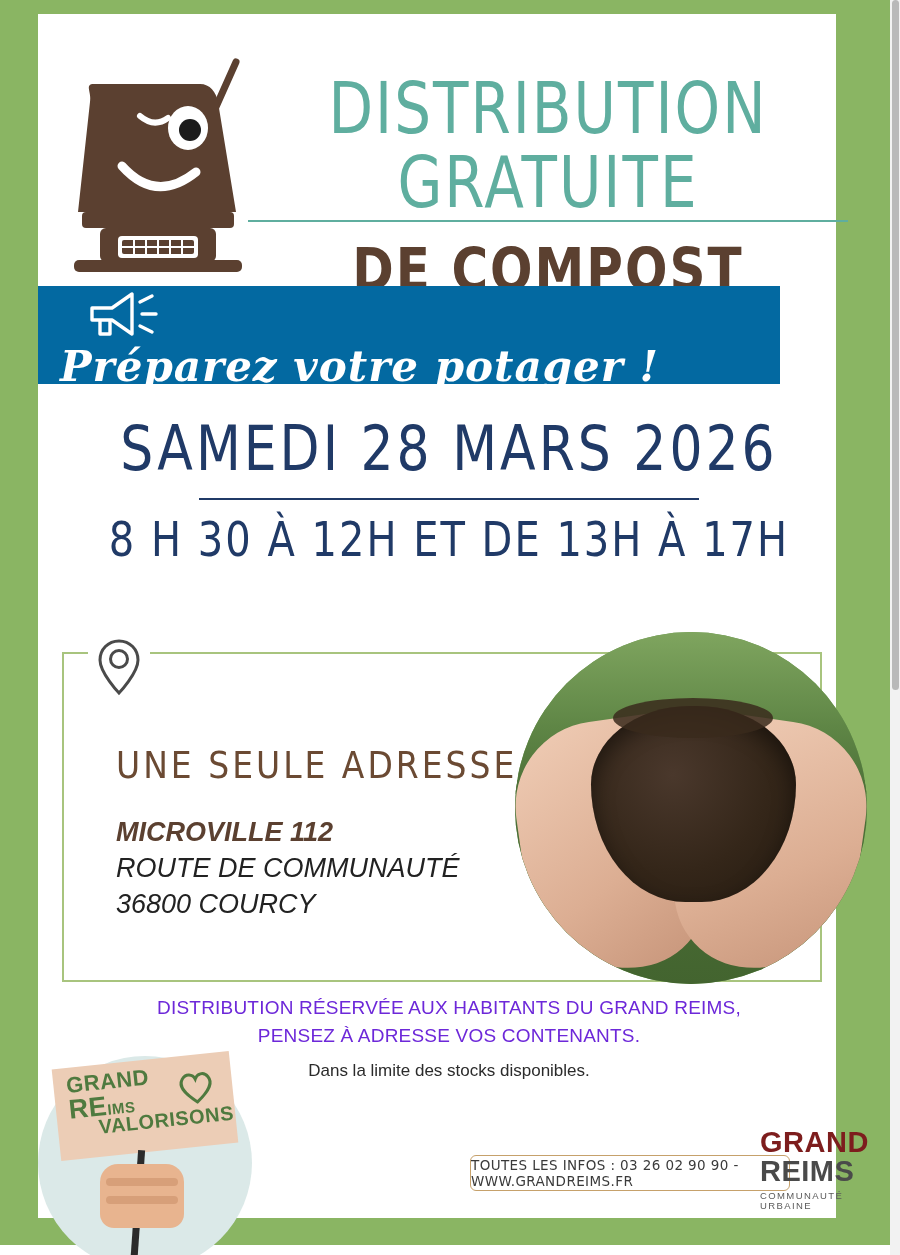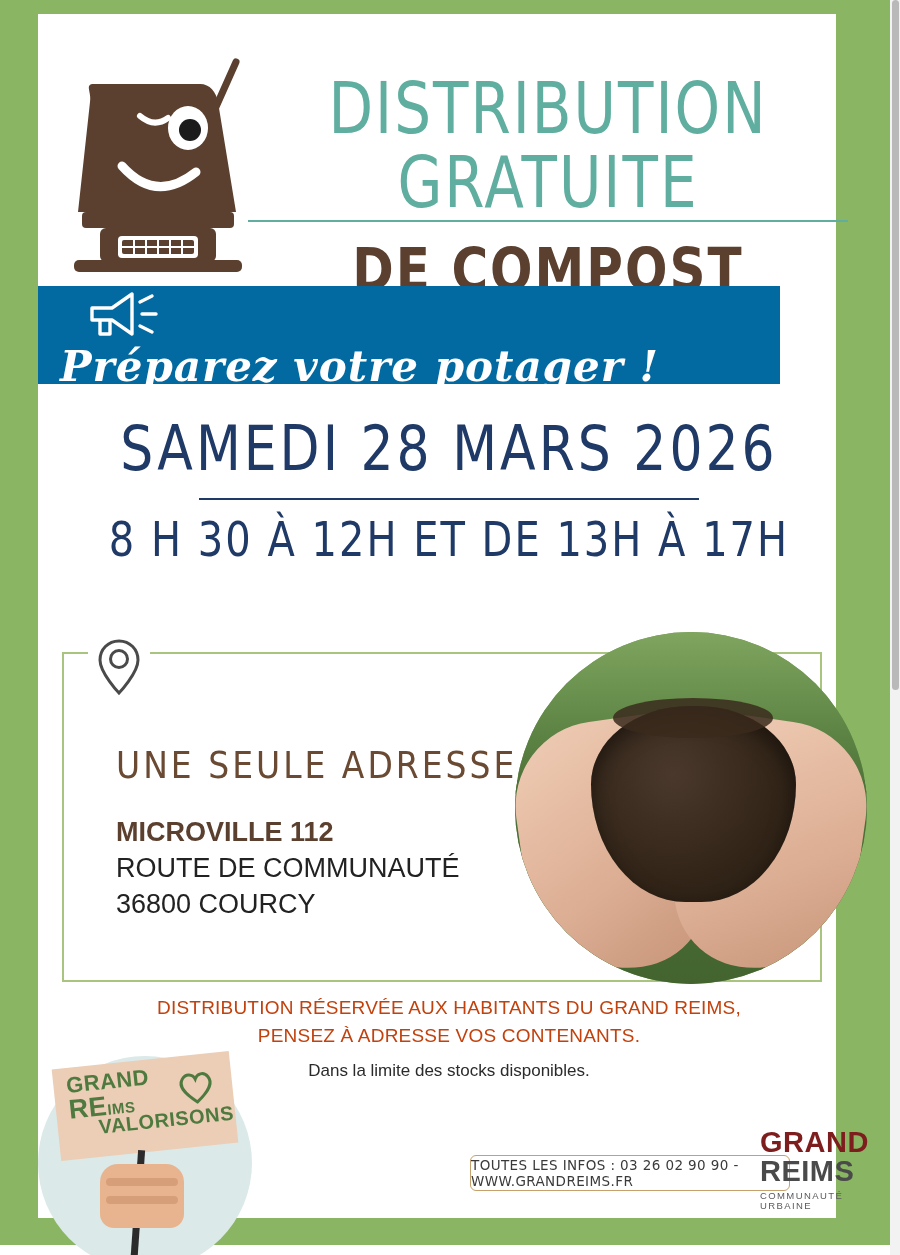--- a/index.html
+++ b/index.html
@@ -193,20 +193,21 @@
     transform-origin: top left;
   }
   .addr-lines {
     position: absolute;
     left: 78px;
     top: 800px;
     font-family: "Liberation Sans", sans-serif;
     font-size: 27px;
     line-height: 1.34;
     color: #222222;
+    font-style: italic;
   }
   .addr-lines .l1 {
     font-weight: bold;
     color: #5b4030;
   }
 
   
   .photo {
     position: absolute;
     left: 477px;
@@ -268,21 +269,21 @@
   .disclaimer {
     position: absolute;
     left: 0;
     top: 980px;
     width: 822px;
     text-align: center;
   }
   .disclaimer .big {
     font-family: "Liberation Sans", sans-serif;
     font-size: 19px;
-    color: #c2410c;
+    color: #6d28d9;
     line-height: 1.45;
     letter-spacing: .2px;
   }
   .disclaimer .small {
     margin-top: 12px;
     font-family: "Liberation Sans", sans-serif;
     font-size: 17px;
     color: #2b2b2b;
   }
 

